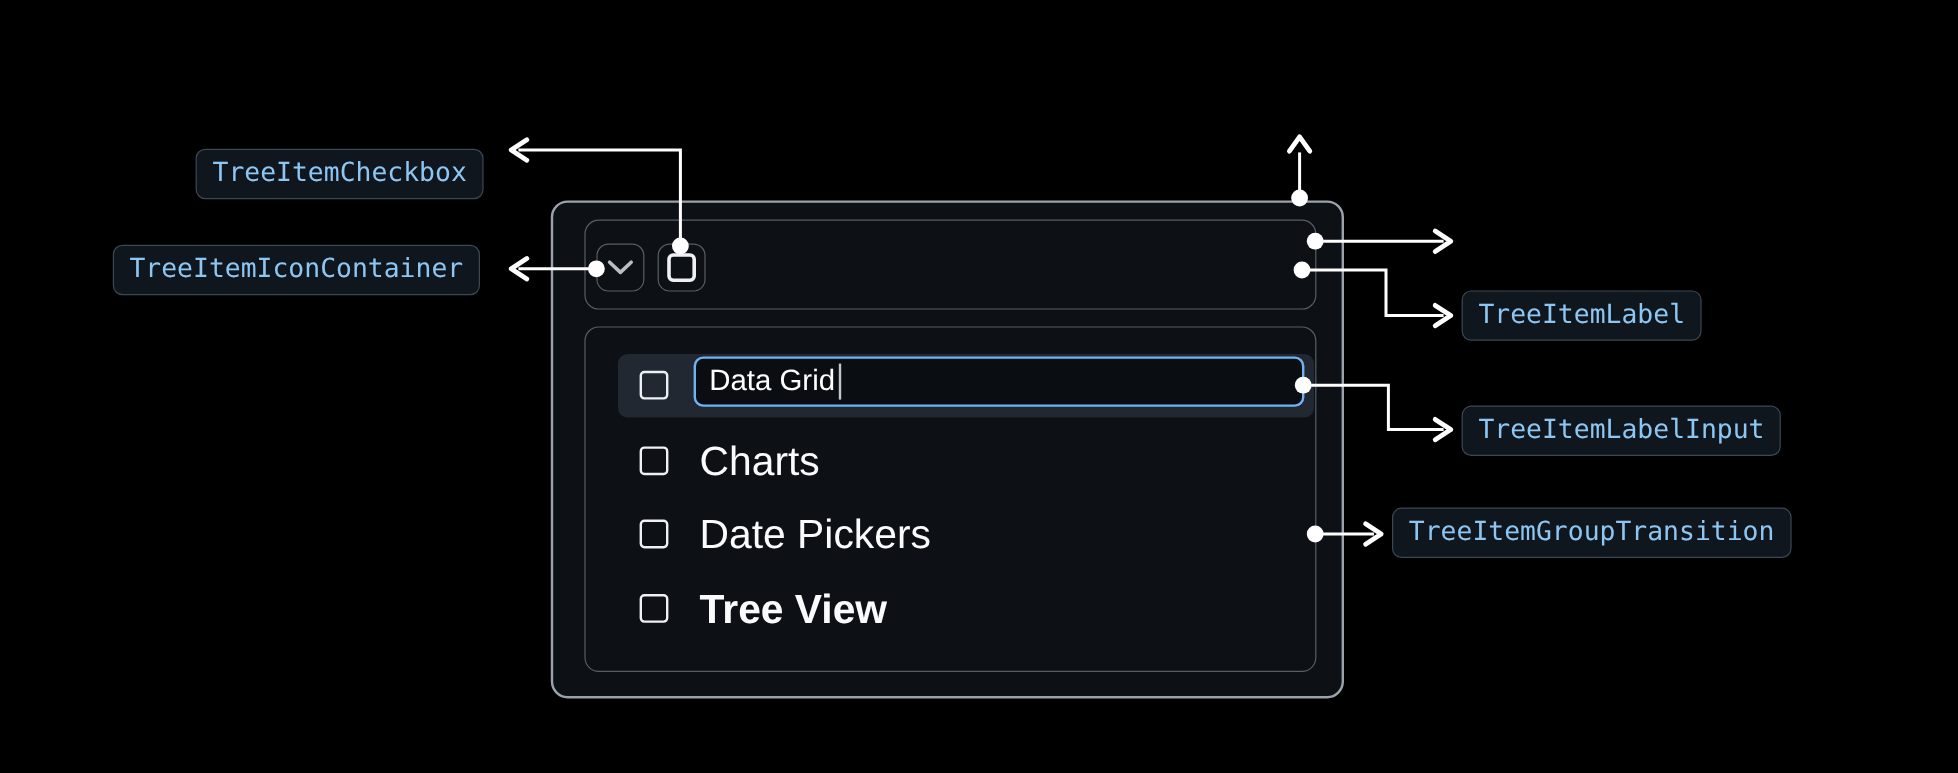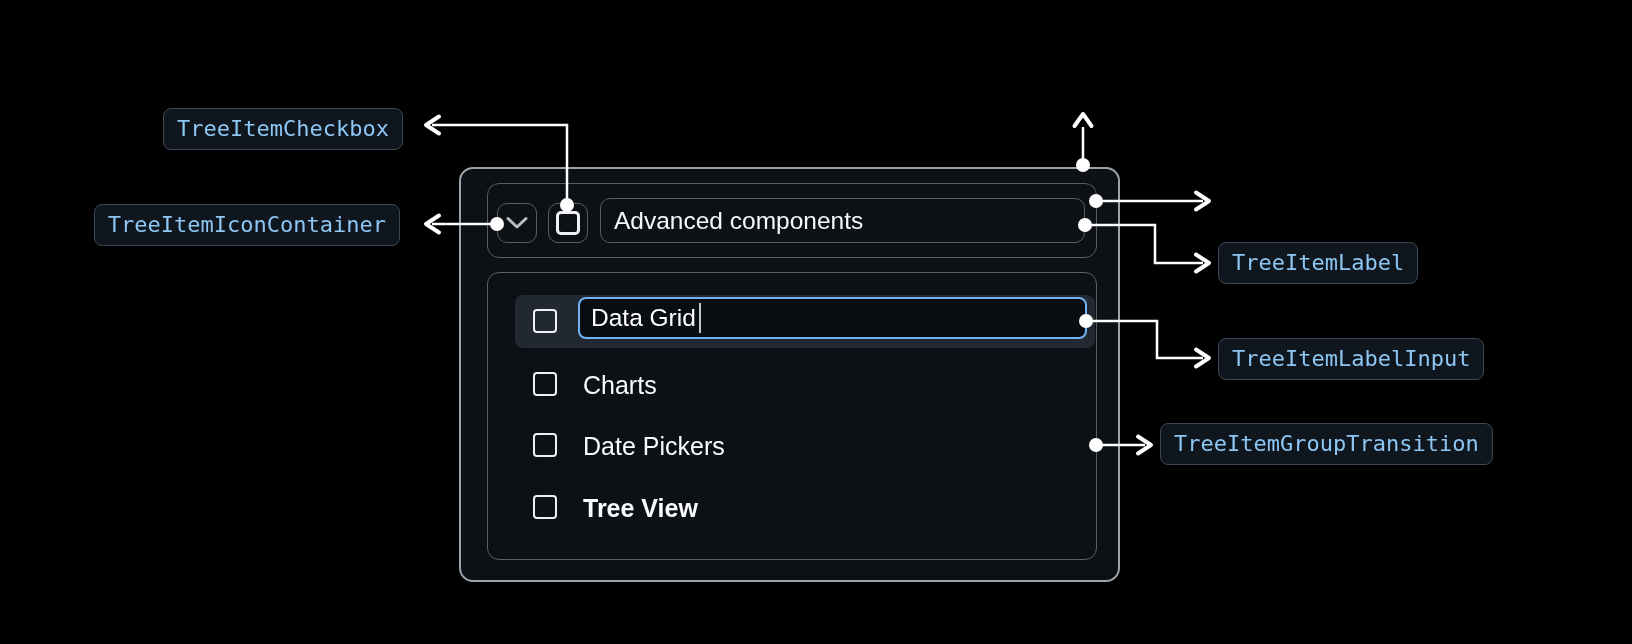--- a/index.html
+++ b/index.html
@@ -43,21 +43,21 @@
     width:24px;height:24px;border:2.5px solid #eef0f3;border-radius:4px;
   }
   .label-input{
     left:578px;top:297px;width:509px;height:42px;
     background:#0a0d12;border:2px solid #70b3f4;border-radius:8px;
     display:flex;align-items:center;padding-left:11px;
     color:#ffffff;font-size:24.5px;
   }
   .caret{width:2px;height:30px;background:#c2c7cc;margin-left:3px;}
   .item-label{
-    color:#fafbfc;font-size:25px;line-height:26px;white-space:nowrap;
+    color:#fafbfc;font-size:34px;line-height:26px;white-space:nowrap;
   }
 
   
   .code-label{
     position:absolute;box-sizing:border-box;white-space:nowrap;
     background:#10161e;border:1.5px solid #3c4854;border-radius:8px;
     color:#8dc6f3;font-family:"DejaVu Sans Mono", monospace;
     font-size:22px;line-height:26px;padding:7px 13px;
   }
 
@@ -75,43 +75,40 @@
   <div class="abs icon-box">
     <svg width="24" height="14" viewBox="0 0 24 14">
       <polyline points="3,2.5 12,11 21,2.5" fill="none" stroke="#b9bec3" stroke-width="3" stroke-linecap="round" stroke-linejoin="round"></polyline>
     </svg>
   </div>
 
   <div class="abs cb-box">
     <span class="cb-glyph"></span>
   </div>
 
-  <div class="abs label-box">
-    <span>Advanced components</span>
-  </div>
 
   <div class="abs group-box"></div>
 
   <div class="abs dg-row"></div>
   <div class="abs item-cb" style="left:533px;top:309px;"></div>
   <div class="abs label-input" role="textbox">
     <span>Data Grid</span>
     <span class="caret"></span>
   </div>
 
   <div class="abs item-cb" style="left:533px;top:372px;"></div>
   <div class="abs item-label" style="left:583px;top:372px;">Charts</div>
 
   <div class="abs item-cb" style="left:533px;top:433px;"></div>
   <div class="abs item-label" style="left:583px;top:433px;">Date Pickers</div>
 
   <div class="abs item-cb" style="left:533px;top:495px;"></div>
   <div class="abs item-label" style="left:583px;top:495px;font-weight:bold;">Tree View</div>
 
-  <div class="code-label" style="top:108px;right:1229px;">TreeItemCheckbox</div>
+  <div class="code-label" style="top:124px;right:1229px;">TreeItemCheckbox</div>
   <div class="code-label" style="top:204px;right:1232px;">TreeItemIconContainer</div>
   <div class="code-label" style="top:242px;left:1218px;">TreeItemLabel</div>
   <div class="code-label" style="top:338px;left:1218px;">TreeItemLabelInput</div>
   <div class="code-label" style="top:423px;left:1160px;">TreeItemGroupTransition</div>
 
   <svg class="overlay" width="1632" height="644" viewBox="0 0 1632 644" fill="none" stroke="#ffffff" stroke-width="2.5">
 
     <g>
       <path d="M1083,164 L1083,127"></path>
       <polyline points="1074.5,126 1083,114 1091.5,126" stroke-width="4" stroke-linecap="round" stroke-linejoin="round"></polyline>

